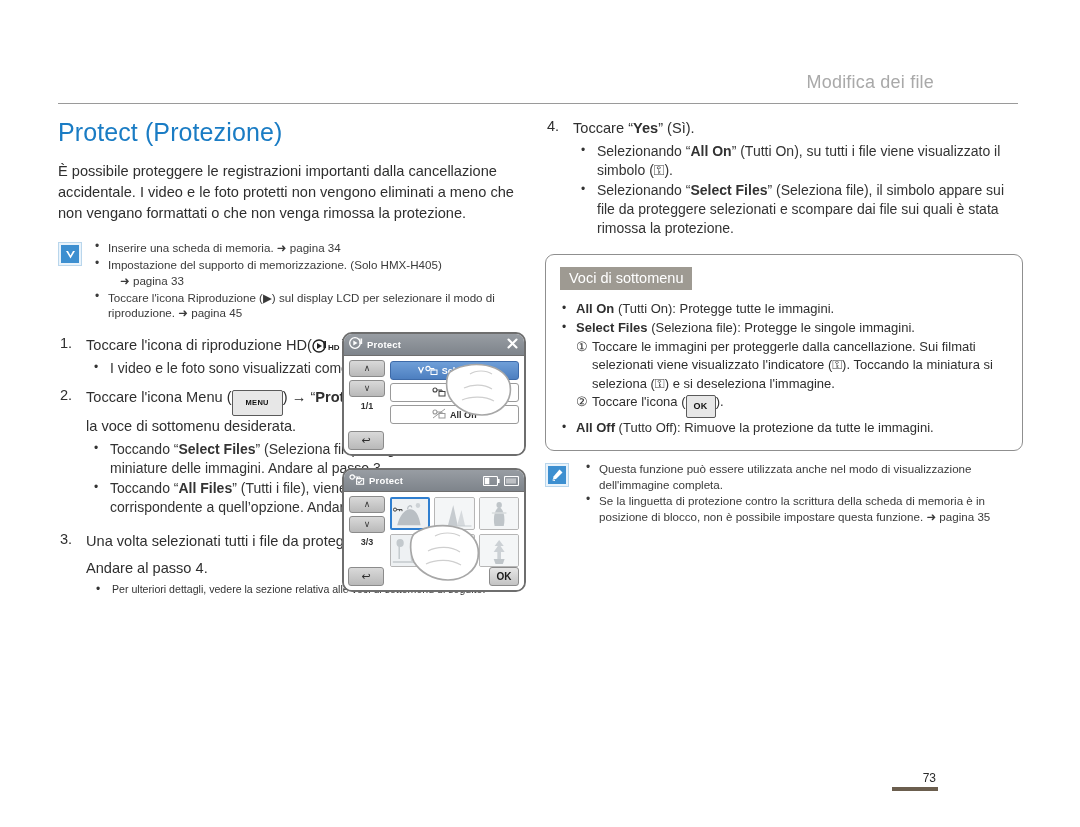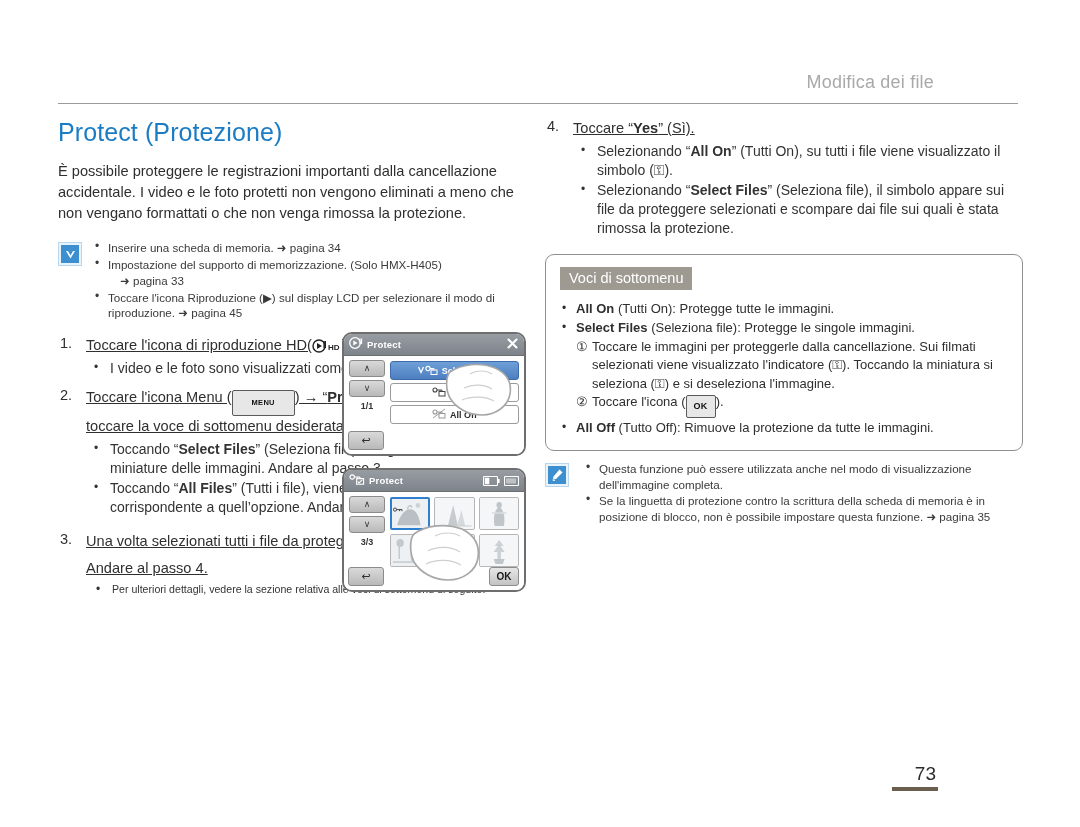--- a/index.html
+++ b/index.html
@@ -57,21 +57,21 @@
     font-size: 12px; color: #3a3a3a;
   }
   .note li.nobullet:before { content: ""; }
 
   
   .steps { margin: 0; padding: 0; list-style: none; }
   .step { position: relative; padding-left: 28px; margin-bottom: 9px; }
   .step-num {
     position: absolute; left: 2px; top: 0; font-size: 14.6px; color: #2f2f2f;
   }
-  .step-body { font-size: 14.6px; line-height: 20.5px; color: #2f2f2f; text-decoration: underline; }
+  .step-body { font-size: 14.6px; line-height: 20.5px; color: #2f2f2f; }
   .step-sub { margin: 3px 0 0 0; padding: 0; list-style: none; }
   .step-sub li {
     position: relative; padding-left: 24px; font-size: 14px;
     line-height: 19px; color: #333; margin-bottom: 1px;
   }
   .step-sub li:before {
     content: "\2022"; position: absolute; left: 8px; top: -1px; font-size: 12px;
   }
   .step-sub.tight li { font-size: 10.6px; line-height: 14px; padding-left: 26px; }
   .step-sub.tight li:before { left: 10px; top: 0px; }
@@ -81,21 +81,21 @@
   
   .pic {
     display: inline-block; vertical-align: -3px; line-height: 1;
   }
   .chip {
     display: inline-block; vertical-align: -3px;
     border: 1px solid #5a5a5a; background: #e7e7e7;
     border-radius: 2px; font-size: 8.5px; font-weight: bold;
     padding: 1px 5px 1px 5px; color: #111; letter-spacing: .3px;
   }
-  .chip-menu { font-size: 7.5px; padding: 2px 19px; }
+  .chip-menu { font-size: 7.5px; padding: 2px 13px; }
   .chip-ok { font-size: 9px; padding: 1px 7px; }
 
   
   .submenu-box {
     border: 1px solid #8f8f8f; border-radius: 9px; padding: 12px 14px 12px 14px;
     margin-top: 16px;
   }
   .submenu-head {
     display: inline-block; background: #9e9a92; color: #ffffff;
     font-size: 14.5px; padding: 3px 9px 4px 9px; margin-bottom: 10px;
@@ -182,21 +182,21 @@
     width: 30px; height: 19px; border: 1px solid #8b8b8b; border-radius: 3px;
     background: linear-gradient(#e6e6e6,#c3c3c3);
     display: flex; align-items: center; justify-content: center;
     font-size: 10px; font-weight: bold; color: #1a1a1a;
   }
   .hand { position: absolute; pointer-events: none; }
 
   
   .pageno {
     position: absolute; right: 60px; bottom: 42px;
-    font-size: 19px; color: #2b2b2b; text-align: right;
+    font-size: 12px; color: #2b2b2b; text-align: right;
   }
   .pageno-rule {
     position: absolute; right: 58px; bottom: 36px; width: 46px; height: 4px;
     background: #6b5e4e;
   }
 </style>
 </head>
 <body>
 
 <div class="page">

